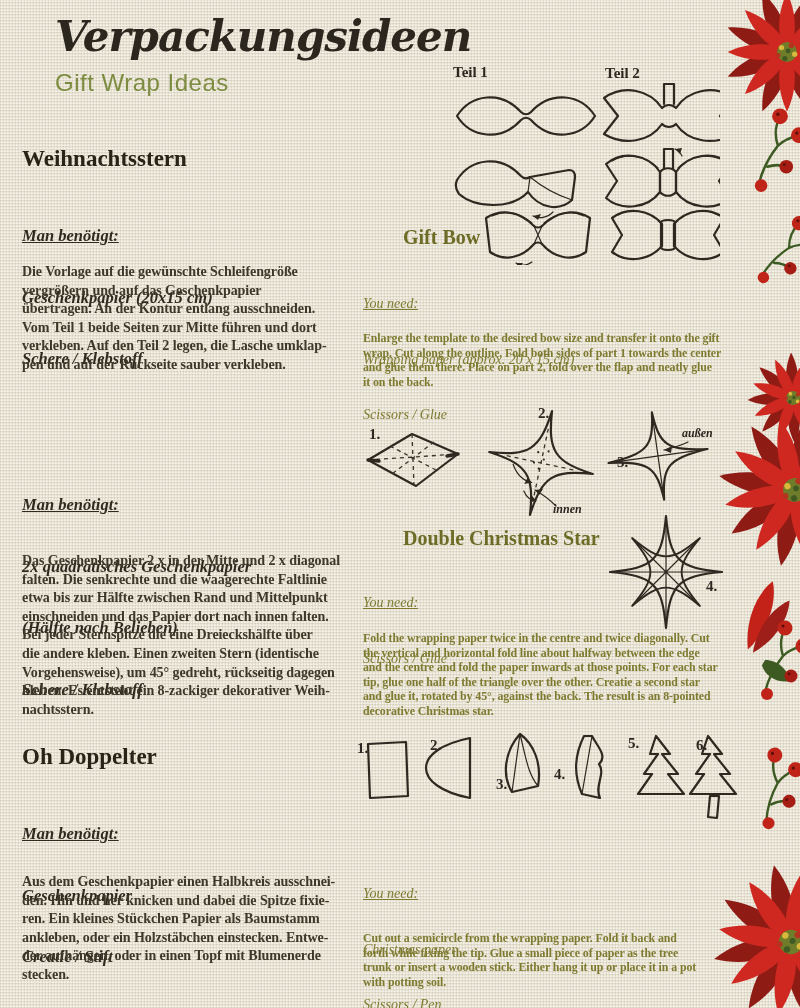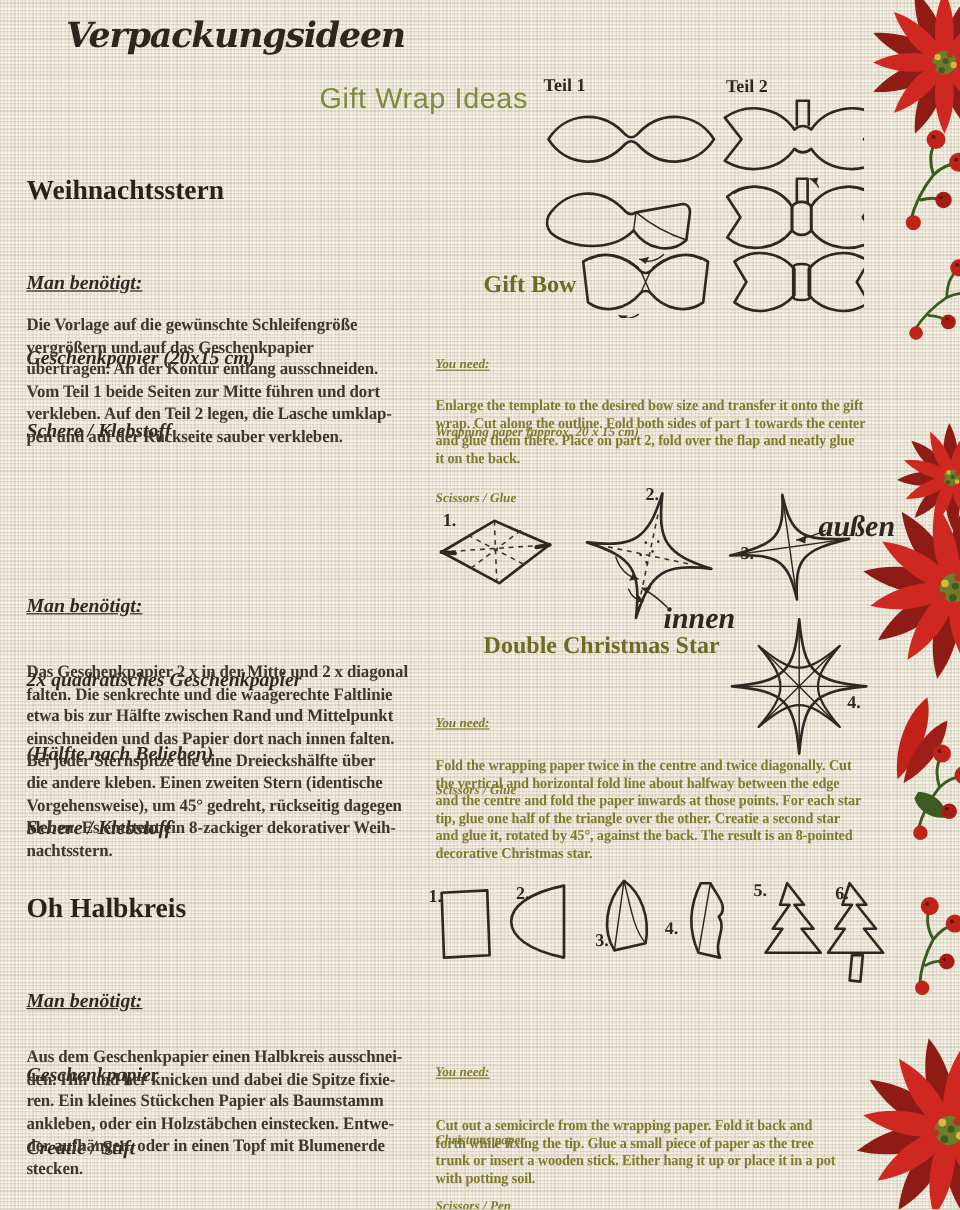--- a/index.html
+++ b/index.html
@@ -8,42 +8,42 @@
     font-family:"Liberation Serif",serif;
     background-color:#ece7d8;
     background-image:
       repeating-linear-gradient(0deg, rgba(160,148,122,0.16) 0px, rgba(160,148,122,0.16) 1px, rgba(255,255,255,0.28) 1px, rgba(255,255,255,0.28) 2px, transparent 2px, transparent 3px),
       repeating-linear-gradient(90deg, rgba(160,148,122,0.16) 0px, rgba(160,148,122,0.16) 1px, rgba(255,255,255,0.22) 1px, rgba(255,255,255,0.22) 2px, transparent 2px, transparent 3px);
   }
   .abs{position:absolute;}
   .title{
     left:55px;top:12px;width:385px;text-align:left;
     font-family:"DejaVu Serif",serif;font-style:italic;font-weight:700;
-    font-size:29px;color:#2b261e;letter-spacing:-1px;
+    font-size:42px;color:#2b261e;letter-spacing:-1px;
   }
   .subtitle{
-    left:55px;top:69px;width:385px;text-align:right;
+    left:55px;top:69px;width:385px;text-align:left;
     font-family:"Liberation Sans",sans-serif;font-size:24px;color:#7d8c41;letter-spacing:.5px;
   }
   .h-de{font-weight:700;font-size:23px;color:#282217;}
   .needs{font-style:italic;font-weight:700;font-size:16.5px;color:#2f2a1f;line-height:20.5px;white-space:pre;}
   .needs .lbl{text-decoration:underline;}
   .body-de{
     font-weight:700;font-size:14.5px;line-height:18.6px;color:#3e382a;
     white-space:pre;transform:scaleX(.97);transform-origin:0 0;letter-spacing:-.1px;
   }
   .h-en{font-weight:700;font-size:20px;color:#6d6c27;padding-left:40px;}
-  .needs-en{font-style:italic;font-weight:700;font-size:11px;color:#7e7b31;line-height:18.5px;white-space:pre;}
+  .needs-en{font-style:italic;font-weight:400;font-size:14px;color:#7e7b31;line-height:18.5px;white-space:pre;}
   .needs-en .lbl{text-decoration:underline;}
   .body-en{
     font-weight:700;font-size:12.5px;line-height:14.6px;color:#7e7b31;
     white-space:pre;transform:scaleX(.95);transform-origin:0 0;letter-spacing:-.1px;
   }
   .figlabel{font-weight:700;font-size:15px;color:#2c2720;}
-  .hand{font-style:italic;font-weight:700;font-size:25px;color:#2c2720;}
+  .hand{font-style:italic;font-weight:700;font-size:12px;color:#2c2720;}
   svg .ink{stroke:#2e2920;stroke-width:2.2;fill:none;stroke-linecap:round;stroke-linejoin:round;}
   svg .ink-thin{stroke:#2e2920;stroke-width:1.2;fill:none;stroke-linecap:round;}
   svg .ink-dash{stroke:#3a342a;stroke-width:1.3;fill:none;stroke-dasharray:4 4;}
   svg .ink-fill{fill:#2e2920;stroke:none;}
 </style>
 </head>
 <body>
 
 <div id="page">
 
@@ -72,21 +72,21 @@
   <div class="abs body-de" style="left:22px;top:551px">Das Geschenkpapier 2 x in der Mitte und 2 x diagonal
 falten. Die senkrechte und die waagerechte Faltlinie
 etwa bis zur Hälfte zwischen Rand und Mittelpunkt
 einschneiden und das Papier dort nach innen falten.
 Bei jeder Sternspitze die eine Dreieckshälfte über
 die andere kleben. Einen zweiten Stern (identische
 Vorgehensweise), um 45° gedreht, rückseitig dagegen
 kleben. Es entsteht ein 8-zackiger dekorativer Weih-
 nachtsstern.</div>
 
-  <div class="abs h-de" style="left:22px;top:744px">Oh Halbkreis</div>
+  <div class="abs h-de" style="left:22px;top:744px">Oh Doppelter</div>
   <div class="abs needs" style="left:22px;top:783px">
     <div class="lbl">Man benötigt:</div>
     <div>Geschenkpapier</div>
     <div>Creatie / Stift</div>
     
   </div>
   <div class="abs body-de" style="left:22px;top:872px">Aus dem Geschenkpapier einen Halbkreis ausschnei-
 den. Hin und her knicken und dabei die Spitze fixie-
 ren. Ein kleines Stückchen Papier als Baumstamm
 ankleben, oder ein Holzstäbchen einstecken. Entwe-

